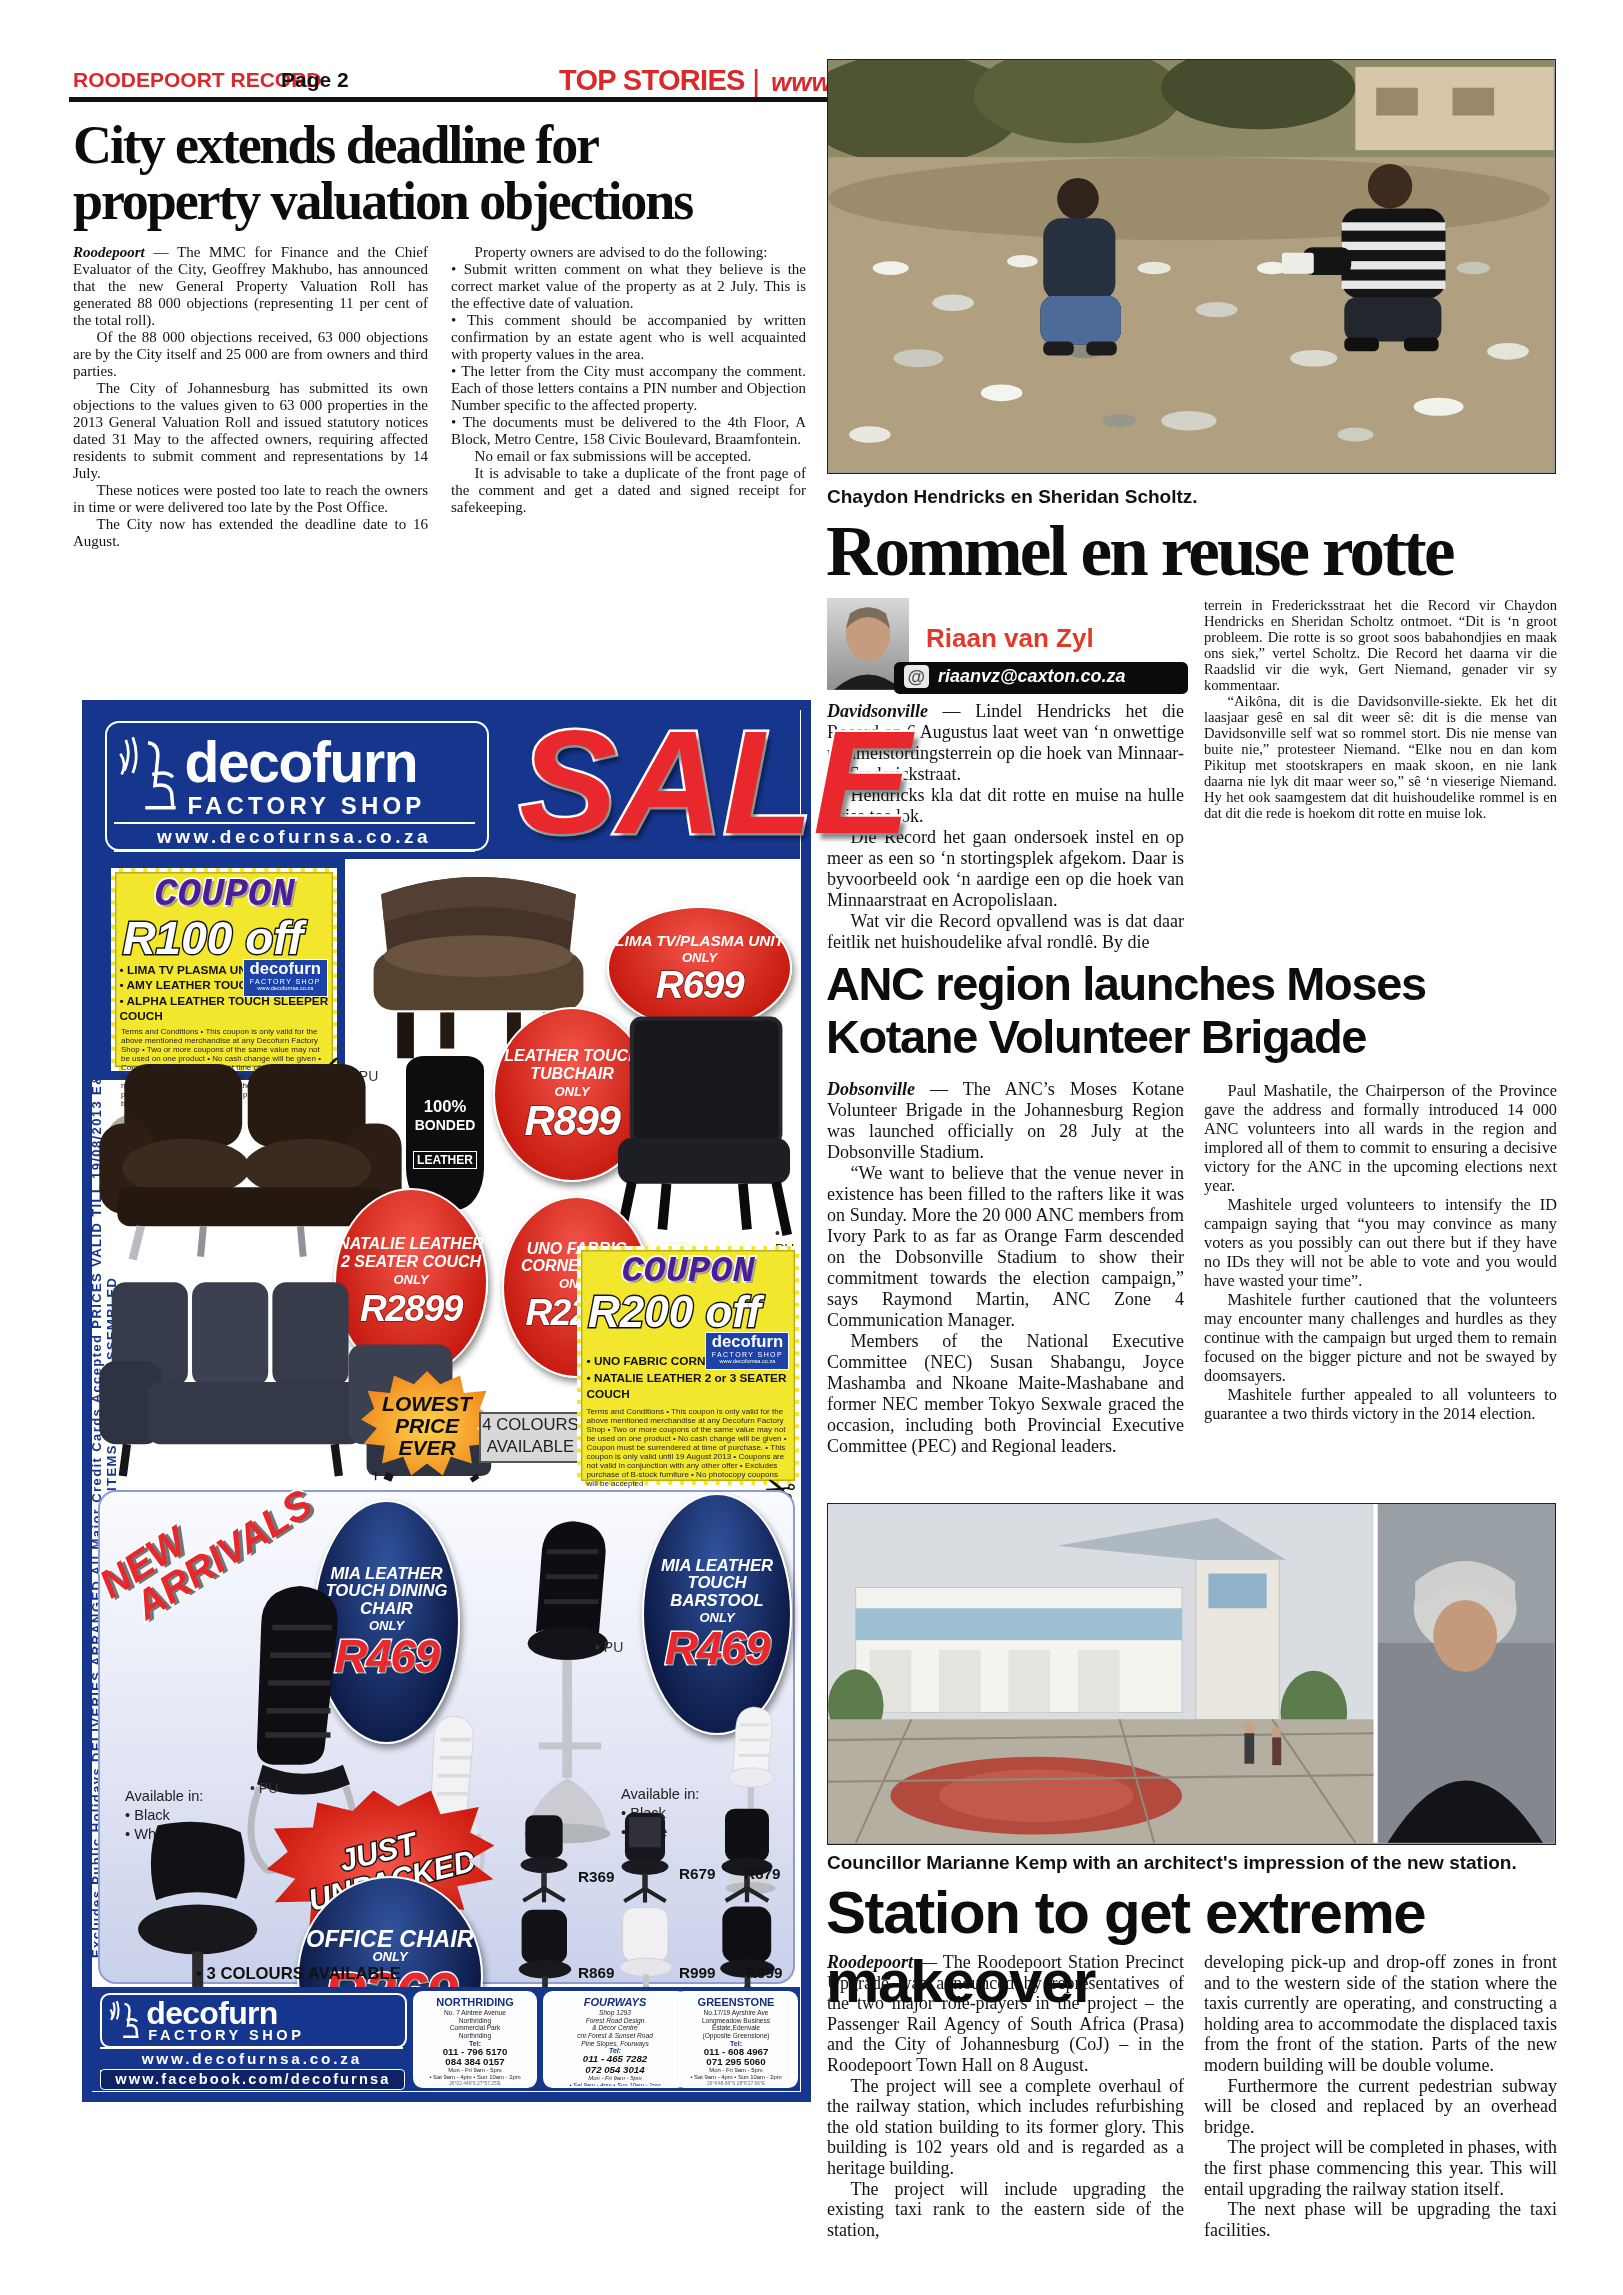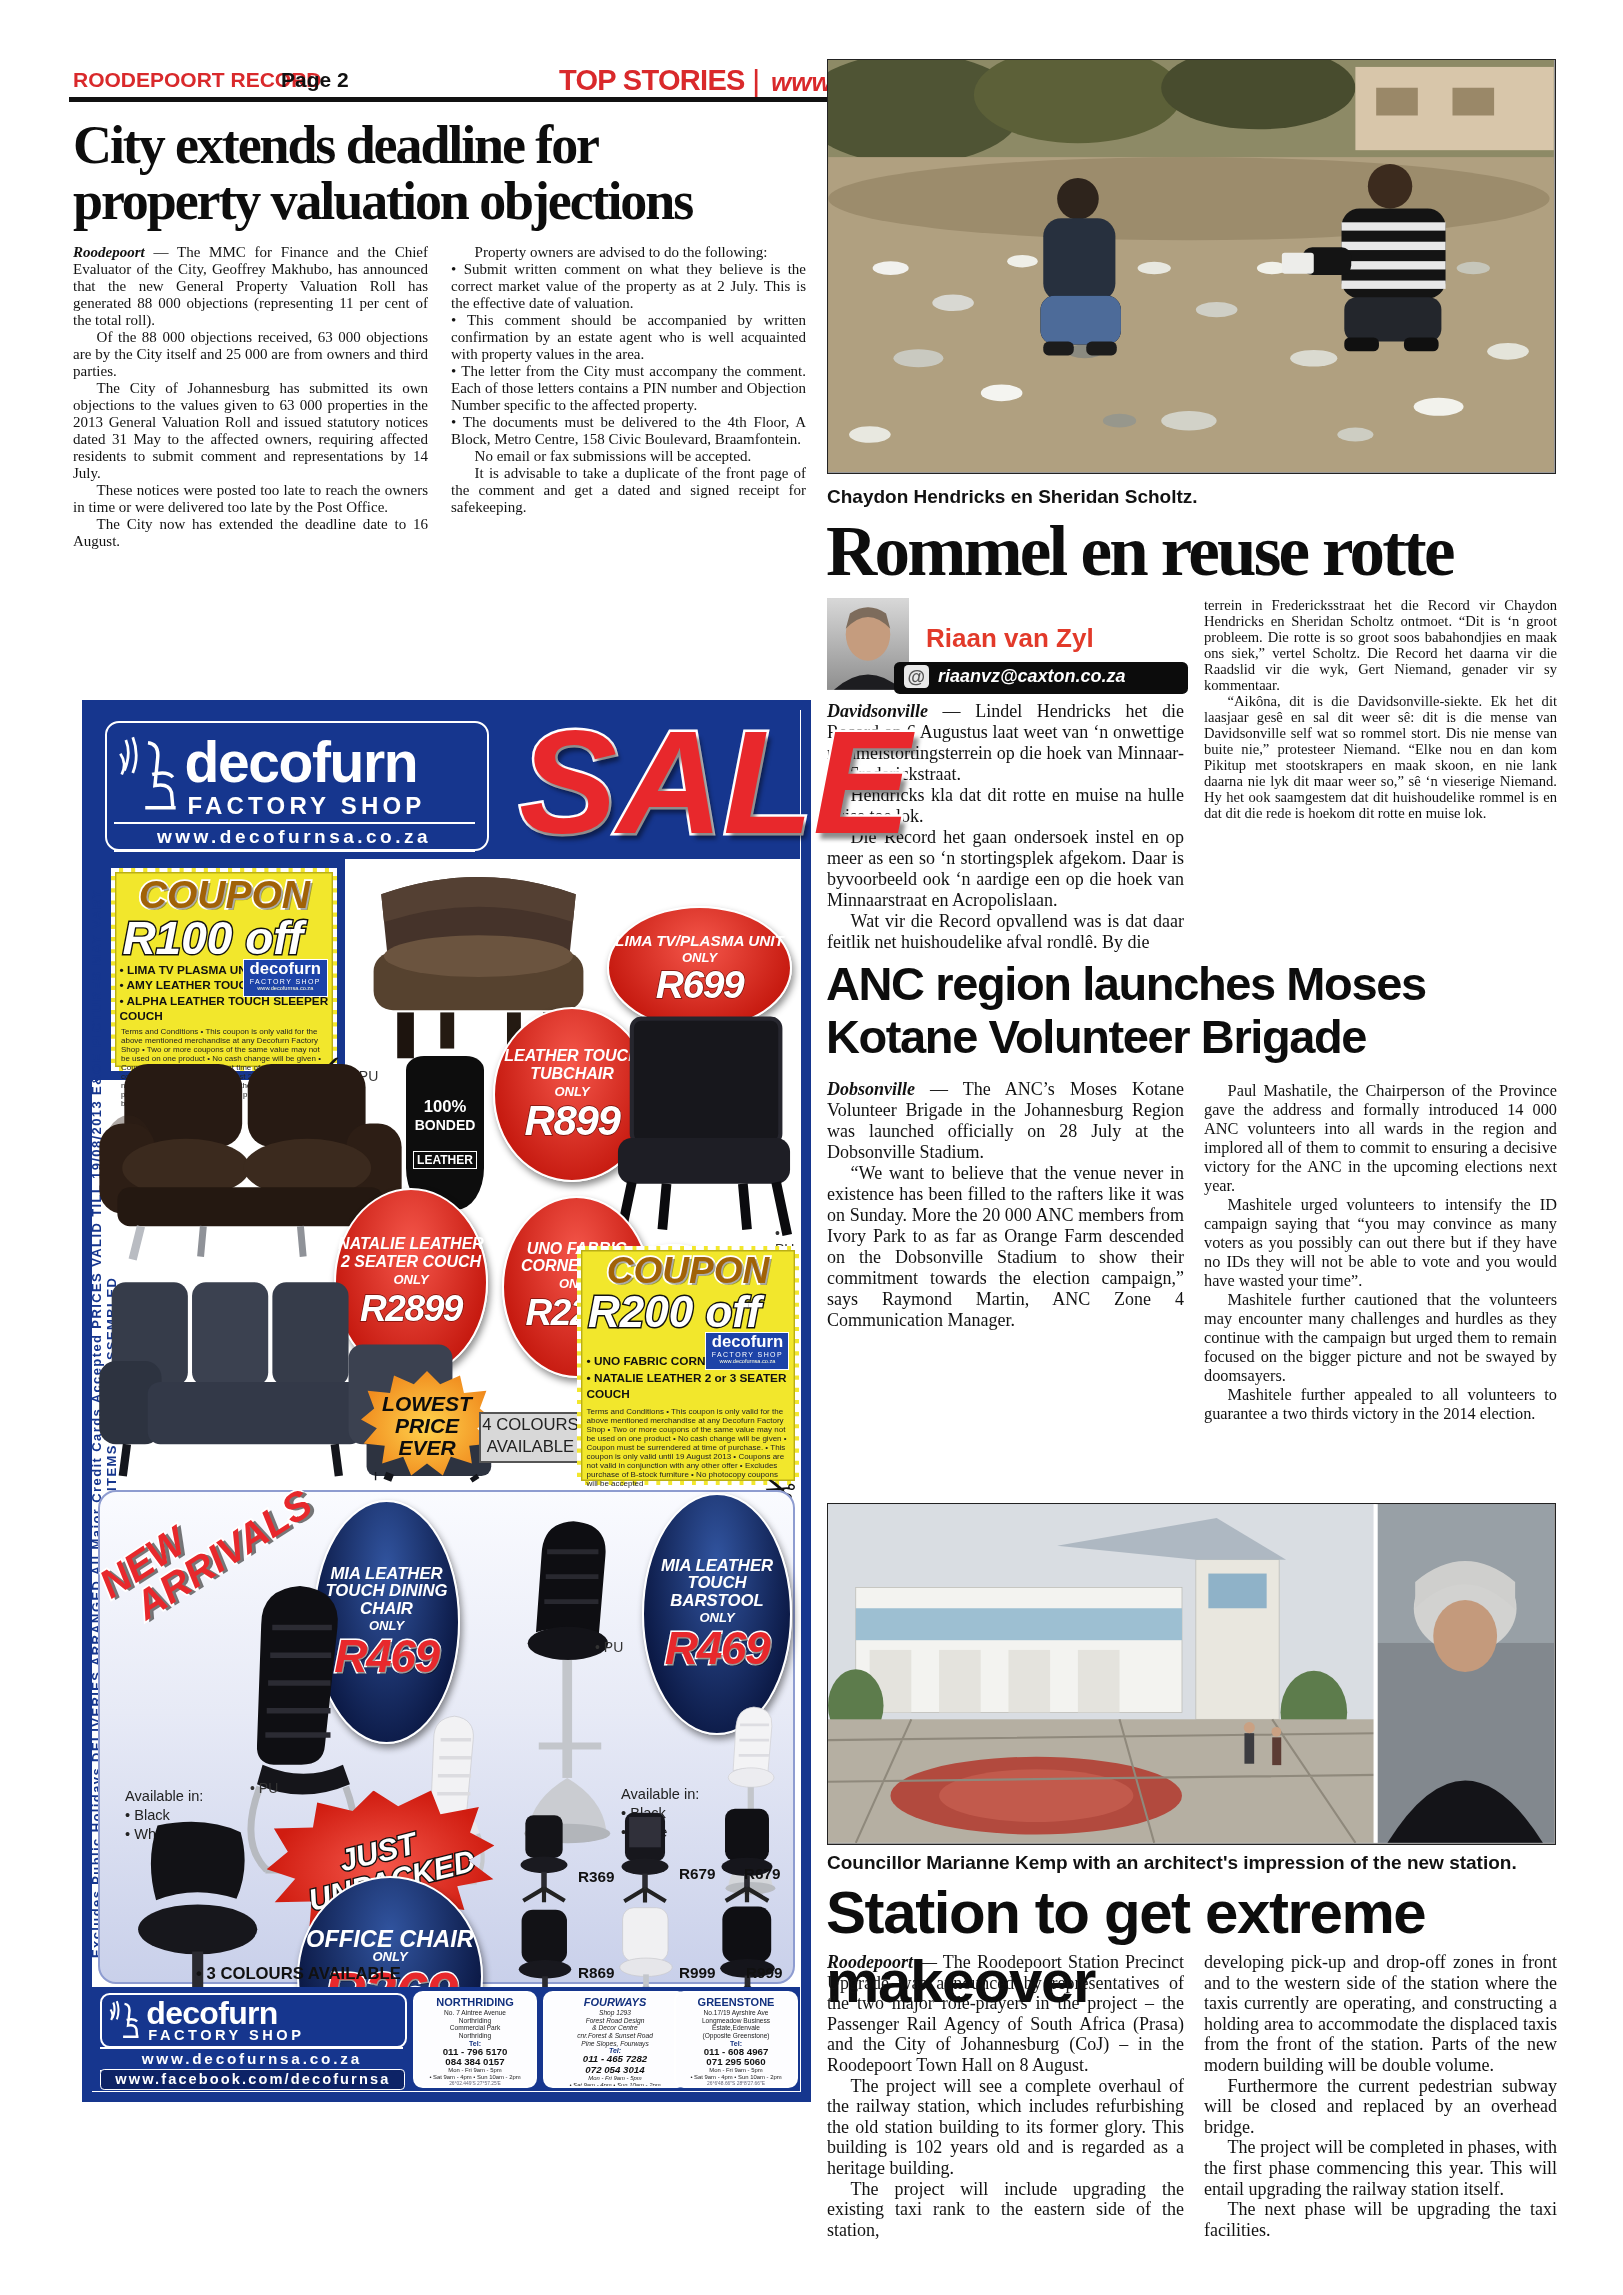--- a/index.html
+++ b/index.html
@@ -18,21 +18,21 @@
   .b29{font-size:18px;line-height:20.6px;}
   .serifhead{font-family:"Liberation Serif",serif;font-weight:bold;letter-spacing:-2.1px;color:#0d0d0d;}
   .sanshead{font-family:"Liberation Sans",sans-serif;font-weight:bold;letter-spacing:-1.4px;color:#0d0d0d;}
   .photoframe{border:1.4px solid #222;box-sizing:border-box;overflow:hidden;background:#999;}
   
   .ad{left:82px;top:700px;width:729px;height:1402px;border:10.4px solid #16368e;box-sizing:border-box;background:#fff;}
   .adblue{background:#16368e;}
   .logobox{border:2.8px solid #fff;border-radius:14px;background:transparent;color:#fff;font-family:"Liberation Sans",sans-serif;}
   .sale{font-family:"Liberation Sans",sans-serif;font-weight:bold;font-style:italic;color:#e8282c;-webkit-text-stroke:4.9px #fff;paint-order:stroke fill;text-shadow:4.2px 5.6px 4.2px rgba(0,0,0,.45);}
   .coupon{background:#f2e72c;border:4.9px dashed #fff;box-shadow:0 0 0 1.4px #b9ae17 inset;box-sizing:border-box;}
-  .coupontitle{font-family:Liberation Sans, sans-serif;font-weight:bold;font-style:italic;color:#a16207;-webkit-text-stroke:3.5px #fff;paint-order:stroke fill;text-shadow:2.1px 2.1px 0 #00000055;}
+  .coupontitle{font-family:Liberation Mono, monospace;font-weight:bold;font-style:italic;color:#4c1d95;-webkit-text-stroke:3.5px #fff;paint-order:stroke fill;text-shadow:2.1px 2.1px 0 #00000055;}
   .couponamt{font-family:"Liberation Sans",sans-serif;font-weight:bold;font-style:italic;color:#fff;-webkit-text-stroke:2.8px #111;paint-order:stroke fill;}
   .cbullets{font-family:"Liberation Sans",sans-serif;font-weight:bold;color:#111;}
   .cterms{font-family:"Liberation Sans",sans-serif;color:#222;font-size:8px;line-height:9px;text-align:left;}
   .minilogo{background:#1d43a8;color:#fff;font-family:"Liberation Sans",sans-serif;text-align:center;border:1.4px solid #fff;}
   .oval{border-radius:50%;border:2.8px solid #fff;box-shadow:2.1px 4.2px 7px rgba(0,0,0,.45);display:flex;flex-direction:column;align-items:center;justify-content:center;text-align:center;font-family:"Liberation Sans",sans-serif;font-weight:bold;font-style:italic;box-sizing:border-box;}
   .oval.red{background:radial-gradient(ellipse at 50% 32%,#f4564a,#c4170d 78%);color:#fff;}
   .oval.blue{background:radial-gradient(ellipse at 50% 28%,#31549f,#0a1742 78%);color:#fff;}
   .ol{font-size:16px;line-height:17.4px;text-transform:uppercase;}
   .oo{font-size:13px;margin-top:1.4px;}
   .op{font-size:42px;letter-spacing:-1.4px;line-height:43px;-webkit-text-stroke:1.4px #70100a;paint-order:stroke fill;}
@@ -172,20 +172,21 @@
   <p class="ind">“Aikôna, dit is die Davidsonville-siekte. Ek het dit laasjaar gesê en sal dit weer sê: dit is die mense van Davidsonville self wat so rommel stort. Dis nie mense van buite nie,” protesteer Niemand. “Elke nou en dan kom Pikitup met stootskrapers en maak skoon, en nie lank daarna nie lyk dit maar weer so,” sê ‘n vieserige Niemand. Hy het ook saamgestem dat dit huishoudelike rommel is en dat dit die rede is hoekom dit rotte en muise lok.</p>
 </div>
 
 <div class="abs sanshead" style="left:826px;top:957px;font-size:47px;line-height:53px;">
   <div>ANC region launches Moses</div>
   <div>Kotane Volunteer Brigade</div>
 </div>
 <div class="abs jt b30" style="left:827px;top:1079px;width:357px;">
   <p><span class="lead">Dobsonville</span><span> — The ANC’s Moses Kotane Volunteer Brigade in the Johannesburg Region was launched officially on 28 July at the Dobsonville Stadium.</span></p>
   <p class="ind">“We want to believe that the venue never in existence has been filled to the rafters like it was on Sunday. More the 20 000 ANC members from Ivory Park to as far as Orange Farm descended on the Dobsonville Stadium to show their commitment towards the election campaign,” says Raymond Martin, ANC Zone 4 Communication Manager.</p>
+  <p class="ind">Members of the National Executive Committee (NEC) Susan Shabangu, Joyce Mashamba and Nkoane Maite-Mashabane and former NEC member Tokyo Sexwale graced the occasion, including both Provincial Executive Committee (PEC) and Regional leaders.</p>
 </div>
 <div class="abs jt b27" style="left:1204px;top:1081px;width:353px;">
   <p class="ind">Paul Mashatile, the Chairperson of the Province gave the address and formally introduced 14 000 ANC volunteers into all wards in the region and implored all of them to commit to ensuring a decisive victory for the ANC in the upcoming elections next year.</p>
   <p class="ind">Mashitele urged volunteers to intensify the ID campaign saying that “you may convince as many voters as you possibly can out there but if they have no IDs they will not be able to vote and you would have wasted your time”.</p>
   <p class="ind">Mashitele further cautioned that the volunteers may encounter many challenges and hurdles as they continue with the campaign but urged them to remain focused on the bigger picture and not be swayed by doomsayers.</p>
   <p class="ind">Mashitele further appealed to all volunteers to guarantee a two thirds victory in the 2014 election.</p>
 </div>
 
 <div class="abs photoframe" style="left:827px;top:1503px;width:729px;height:342px;">
   <svg width="726" height="339" viewBox="0 0 1046 488">

